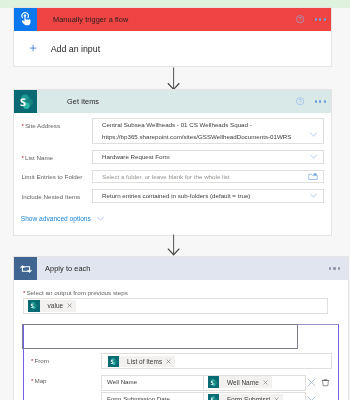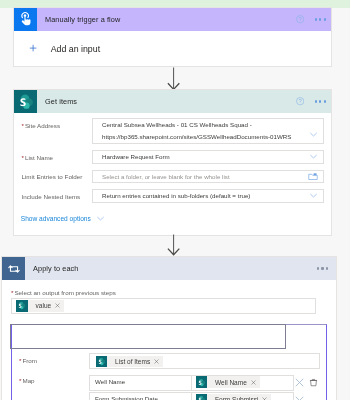--- a/index.html
+++ b/index.html
@@ -33,21 +33,21 @@
   .chip .cico{width:11.6px;height:11.6px;flex:0 0 11.6px;display:block;}
   .chip .ctext{font-size:6.5px;color:#3b3a39;margin:0 4px 0 8px;white-space:nowrap;}
   .link{color:#1a86d9;font-size:6.6px;}
 </style>
 </head>
 <body>
 
 <div class="abs greenband"></div>
 
 <div class="abs card" style="left:14px;top:8px;width:317px;height:58px;">
-  <div class="cardhdr" style="background:#c4b5fd;">
+  <div class="cardhdr" style="background:#ef4444;gap:8px;">
     <div class="cardicon" style="background:#0b78f0;">
       <svg width="17" height="17" viewBox="0 0 32 32">
         <g fill="none" stroke="#fff" stroke-width="2.1" stroke-linecap="round">
           <path d="M10.2 12.4a6.1 6.1 0 1 1 10.3 0"></path>
         </g>
         <path fill="#fff" d="M15.35 5.9a2.75 2.75 0 0 0-1.35 5.15v9.0l-2.0-1.95a1.85 1.85 0 0 0-2.6 2.62l4.55 4.6c0.82 0.83 1.95 1.3 3.12 1.3h4.0a4.3 4.3 0 0 0 4.3-4.3v-5.0a1.75 1.75 0 0 0-3.5 0 1.75 1.75 0 0 0-3.35-0.72 1.75 1.75 0 0 0-2.45-0.55V11.05A2.75 2.75 0 0 0 15.35 5.9z"></path>
       </svg>
     </div>
     <div class="cardtitle">Manually trigger a flow</div>
     <div class="hdrctl">
@@ -69,21 +69,21 @@
     <span style="margin-left:14px;font-size:8.8px;color:#262523;">Add an input</span>
   </div>
 </div>
 
 <svg class="abs" style="left:166px;top:66px;" width="16" height="26" viewBox="0 0 32 52">
   <path d="M15.2 3V45.6" stroke="#4a4a48" stroke-width="1.9" fill="none"></path>
   <path d="M3.8 34.6 15.2 46.8 26.6 34.6" stroke="#4a4a48" stroke-width="2.6" fill="none" stroke-linecap="butt" stroke-linejoin="miter"></path>
 </svg>
 
 <div class="abs card" style="left:14px;top:90px;width:317px;height:145px;">
-  <div class="cardhdr" style="background:#d8e9e8;">
+  <div class="cardhdr" style="background:#d8e9e8;gap:22px;">
     <div class="cardicon" style="background:#0a6a74;">
       <svg width="17.5" height="17.5" viewBox="0 0 32 32">
         <circle cx="14.8" cy="10.2" r="7.6" fill="#1f9b95"></circle>
         <circle cx="22.0" cy="17.0" r="7.0" fill="#18847f" opacity=".95"></circle>
         <circle cx="17.2" cy="23.2" r="5.8" fill="#2fbcae" opacity=".95"></circle>
         <path fill="#fff" d="M6.4 23.4v-3.1c.55.46 1.15.8 1.8 1.03.66.23 1.32.34 2 .34.39 0 .74-.035 1.03-.105.3-.07.55-.168.75-.29.2-.124.35-.27.44-.44.1-.168.15-.35.15-.55 0-.27-.078-.51-.233-.72-.155-.21-.367-.405-.636-.585-.27-.18-.59-.355-.96-.525-.37-.17-.768-.345-1.195-.525-1.087-.453-1.9-1.007-2.434-1.66-.534-.654-.8-1.444-.8-2.37 0-.726.146-1.35.437-1.87.29-.52.69-.95 1.19-1.288.5-.338 1.08-.587 1.74-.746.66-.16 1.36-.24 2.1-.24.725 0 1.37.044 1.93.13.56.087 1.08.222 1.55.404v2.9c-.233-.162-.487-.305-.76-.43-.274-.124-.556-.227-.845-.31-.29-.082-.577-.143-.862-.18-.285-.04-.556-.06-.81-.06-.35 0-.67.034-.957.1-.288.067-.53.16-.73.28-.2.12-.353.263-.46.43-.107.167-.16.353-.16.56 0 .233.062.442.186.628.124.186.3.362.528.528.228.166.505.33.83.49.325.16.693.325 1.105.495.556.233 1.056.48 1.5.742.444.262.823.557 1.14.884.316.327.558.7.726 1.12.168.42.252.91.252 1.47 0 .78-.148 1.433-.443 1.96-.295.53-.695.955-1.2 1.28-.506.325-1.093.557-1.763.697-.67.14-1.376.21-2.12.21-.762 0-1.486-.065-2.173-.195-.687-.13-1.283-.325-1.79-.585z"></path>
       </svg>
     </div>
     <div class="cardtitle">Get items</div>
     <div class="hdrctl">
@@ -157,21 +157,21 @@
       <path d="M2.4 5.4 8 10.6l5.6-5.2" fill="none" stroke="#8ab4e8" stroke-width="1.25"></path>
     </svg>
   </div>
 </div>
 
 <svg class="abs" style="left:166px;top:233px;" width="16" height="24" viewBox="0 0 32 48">
   <path d="M15.2 3V42.3" stroke="#4a4a48" stroke-width="1.9" fill="none"></path>
   <path d="M3.8 31.3 15.2 43.5 26.6 31.3" stroke="#4a4a48" stroke-width="2.6" fill="none" stroke-linecap="butt" stroke-linejoin="miter"></path>
 </svg>
 
-<div class="abs card" style="left:2px;top:257px;width:334px;height:143px;">
+<div class="abs card" style="left:14px;top:257px;width:334px;height:143px;">
   <div class="cardhdr" style="background:#e1e5ef;">
     <div class="cardicon" style="background:#3f6590;">
       <svg width="16" height="16" viewBox="0 0 32 32" fill="none" stroke="#fff" stroke-width="2.2" stroke-linecap="butt" stroke-linejoin="miter">
         <path d="M8.9 11.4v9.2h14.2v-9.2H8.9z"></path>
         <path d="M5.6 13.1 8.9 9.6l3.3 3.5" stroke-linecap="round" stroke-linejoin="round"></path>
         <path d="M26.4 18.9 23.1 22.4 19.8 18.9" stroke-linecap="round" stroke-linejoin="round"></path>
       </svg>
     </div>
     <div class="cardtitle">Apply to each</div>
     <div class="hdrctl">

